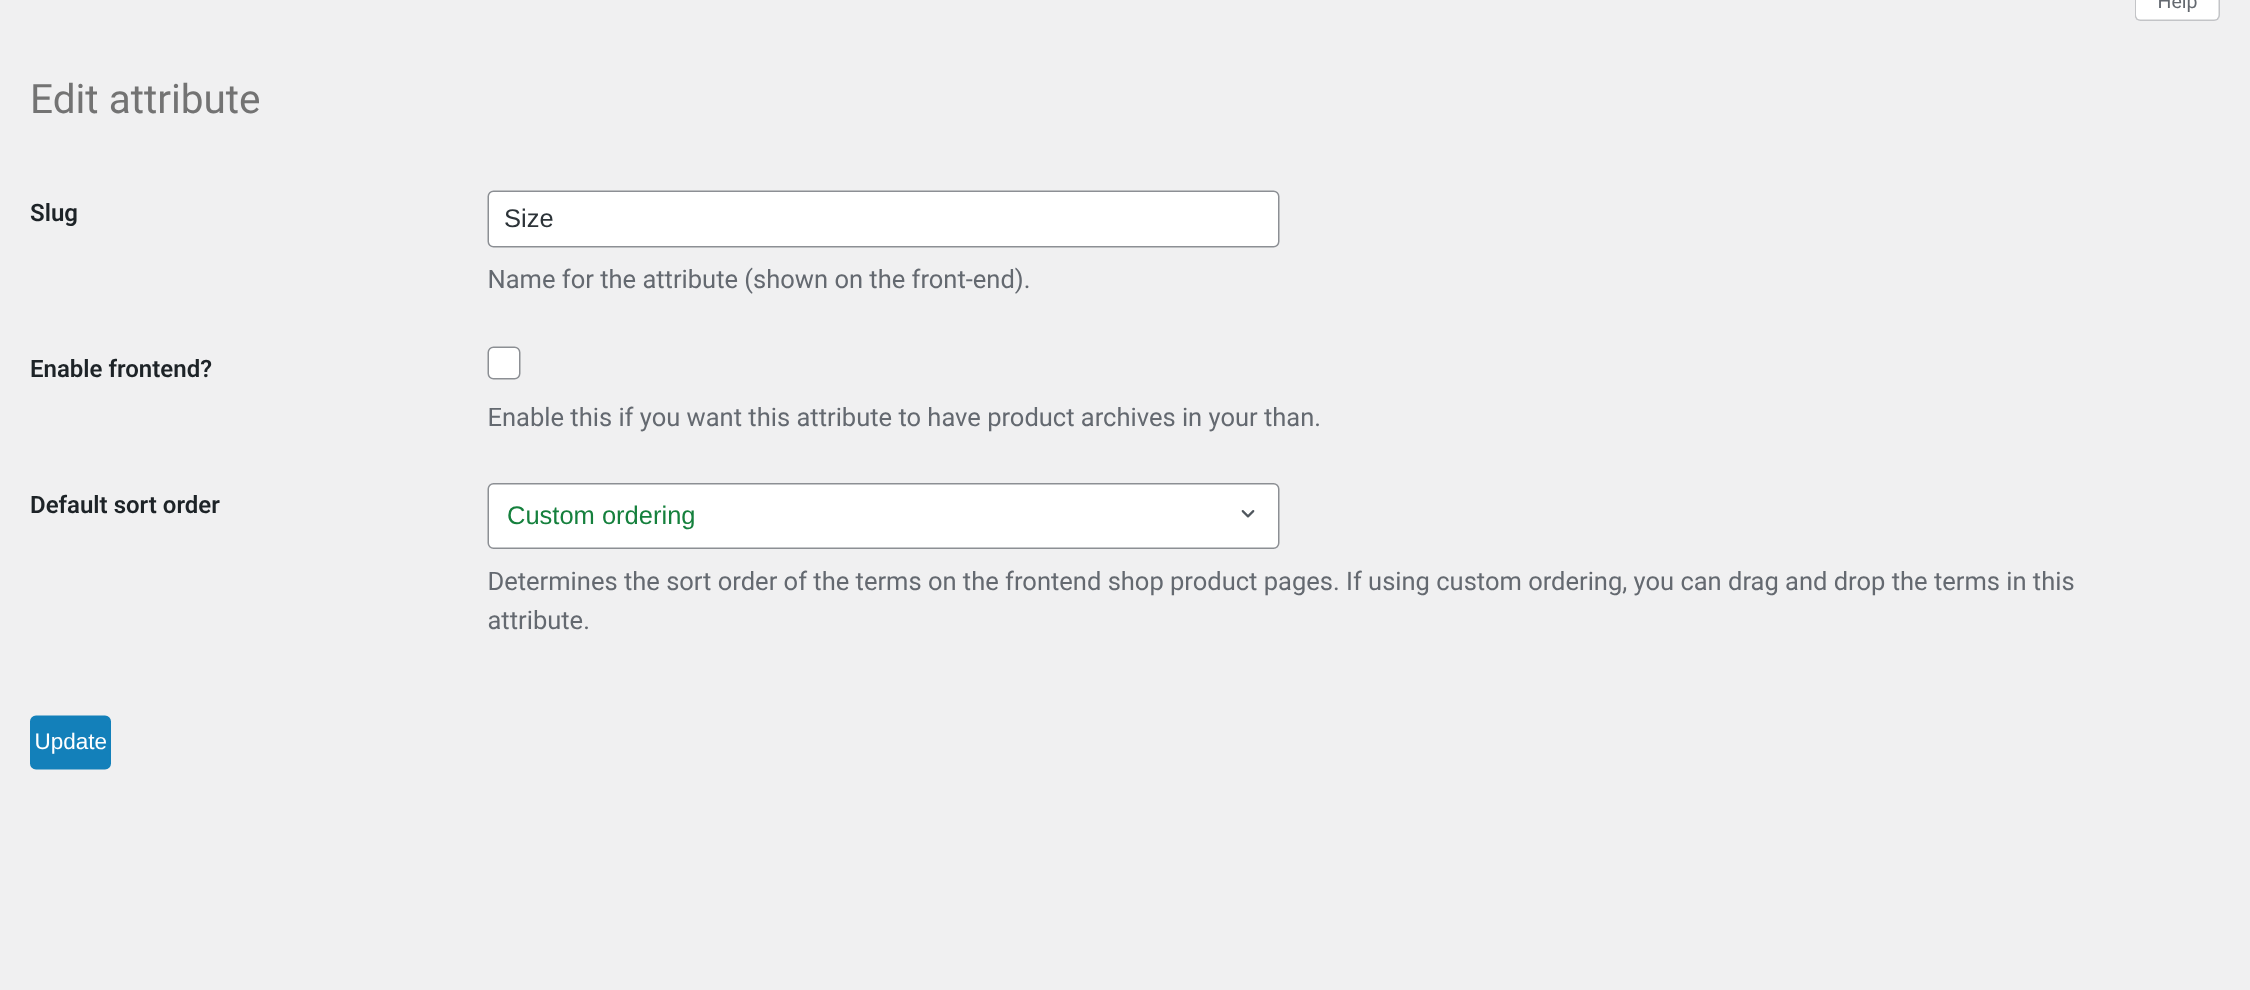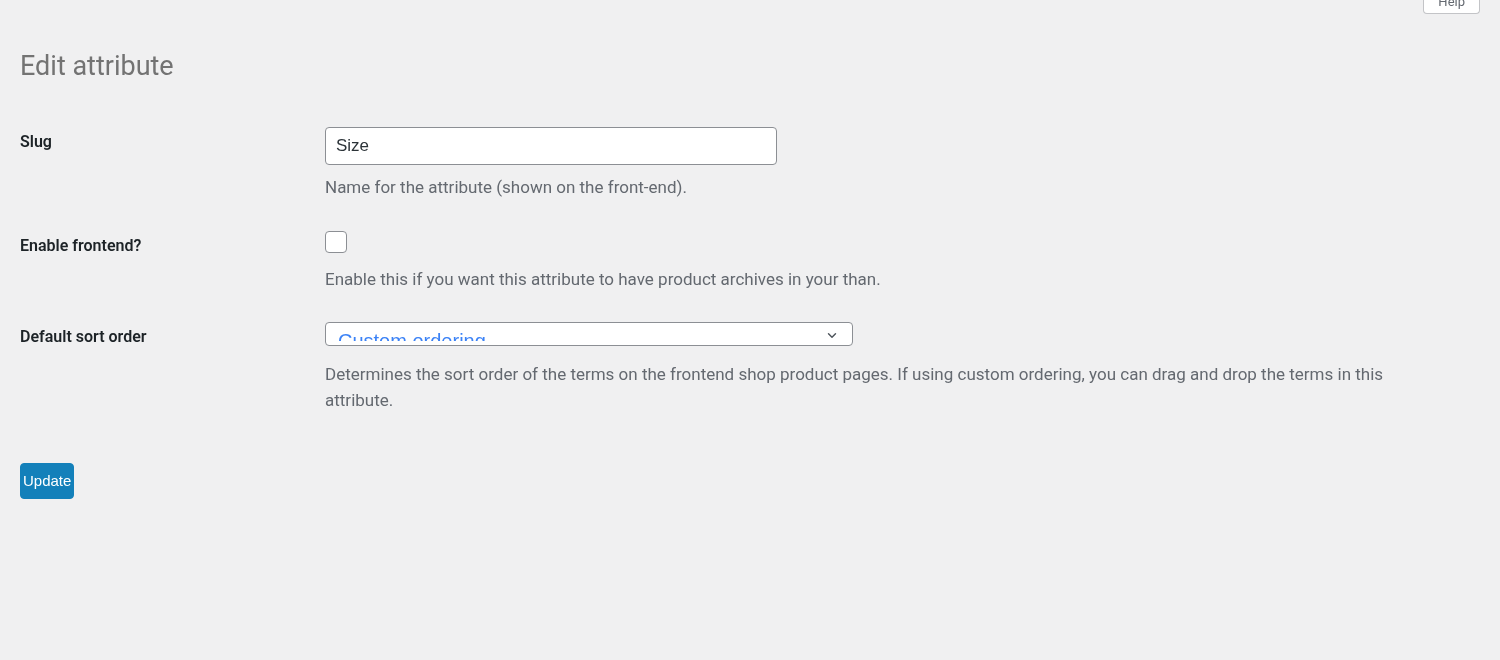--- a/index.html
+++ b/index.html
@@ -54,21 +54,21 @@
       width: 305px;
       padding: 20px 10px 20px 0;
       vertical-align: top;
       line-height: 1.3;
     }
     .form-table td {
       padding: 15px 10px 15px 0;
       vertical-align: top;
     }
     input[type="text"] {
-      width: 452px;
+      width: 528px;
       height: 38px;
       padding: 4px 10px;
       font-size: 17px;
       border: 1px solid #8c8f94;
       border-radius: 4px;
       background: #fff;
       color: #2c3338;
       line-height: 1.4;
     }
     input[type="checkbox"] {
@@ -80,27 +80,27 @@
       appearance: none;
       cursor: pointer;
       position: relative;
     }
     .select-wrapper {
       position: relative;
       width: 528px;
     }
     select {
       width: 528px;
-      height: 24px;
+      height: 44px;
       padding: 4px 30px 4px 12px;
-      font-size: 20px;
+      font-size: 17px;
       border: 1px solid #8c8f94;
       border-radius: 4px;
       background: #fff;
-      color: #3b82f6;
+      color: #15803d;
       appearance: none;
       cursor: pointer;
       line-height: 1.4;
     }
     .chevron {
       position: absolute;
       right: 14px;
       top: 50%;
       transform: translateY(-50%);
       pointer-events: none;

